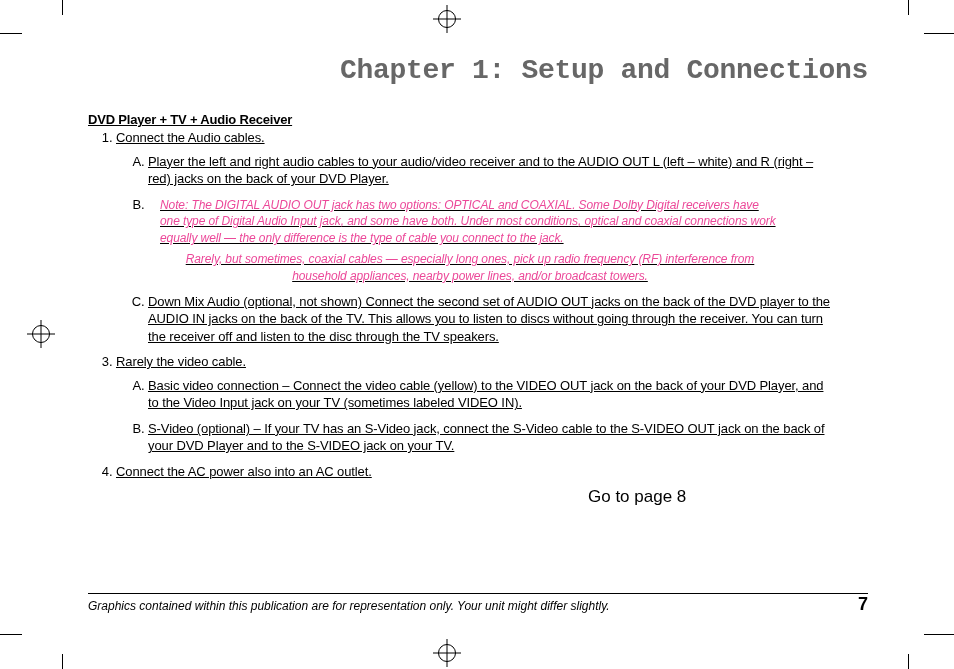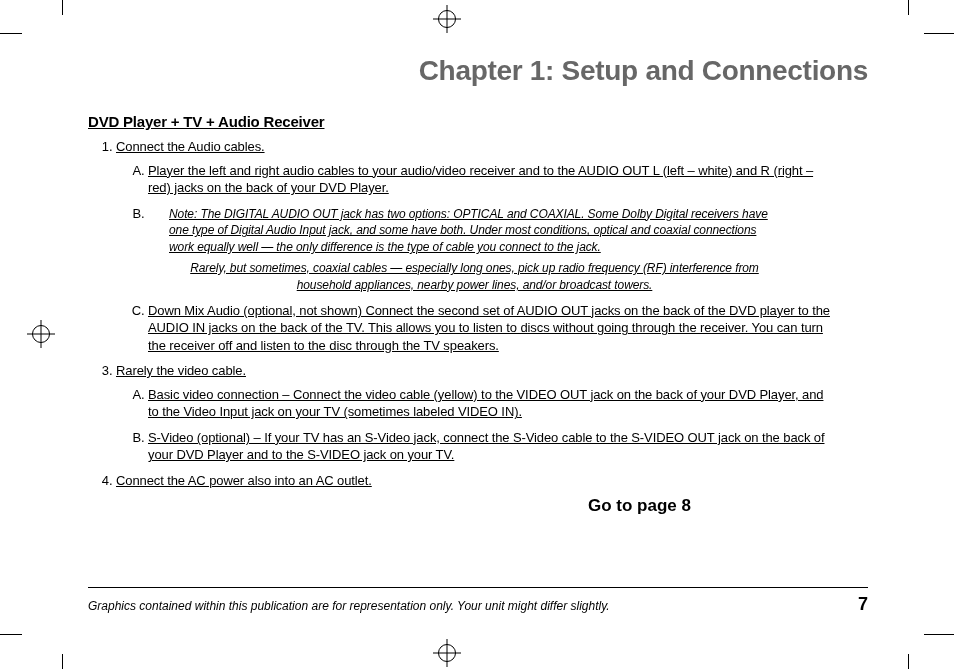--- a/index.html
+++ b/index.html
@@ -38,27 +38,28 @@
   }
 
   .chapter-title {
     text-align: right;
     font-weight: 700;
     font-size: 28px;
     color: #676767;
     letter-spacing: -0.3px;
     margin-bottom: 26px;
     font-stretch: condensed;
+    font-family: Liberation Mono, monospace;
   }
 
   .section-head {
     font-weight: 700;
-    font-size: 15px;
+    font-size: 13px;
     text-decoration: underline;
-    margin-bottom: 8px;
+    margin-bottom: 2px;
     letter-spacing: -0.2px;
   }
 
   ol.top { list-style: decimal; padding-left: 28px; margin: 0; text-decoration: underline; }
   ol.top > li {
     font-size: 13px;
     line-height: 1.35;
     margin-bottom: 6px;
     letter-spacing: -0.1px;
   }
@@ -69,37 +70,36 @@
   }
   ol.alpha > li {
     margin-bottom: 8px;
     padding-right: 38px;
   }
 
   .note {
     font-style: italic;
     font-size: 12px;
     line-height: 1.4;
-    margin: 6px 50px 4px 21px;
-    color: #000000;
+    margin: 6px 50px 4px 12px;
+    color: #ec4899;
   }
   .note + .note { margin-top: 4px; text-align: center; }
 
   .goto {
-    font-weight: 700;
+    font-weight: 400;
     font-size: 17px;
     margin-left: 500px;
   }
 
   .footer {
     position: absolute;
     left: 0; right: 0;
     bottom: 0;
     border-top: 1px solid #000;
-    padding-top: 6px;
     display: flex;
     justify-content: space-between;
     align-items: baseline;
   }
   .footer .ftxt { font-style: italic; font-size: 12px; }
   .footer .pnum { font-weight: 700; font-size: 18px; }
 </style>
 </head>
 <body>
 

